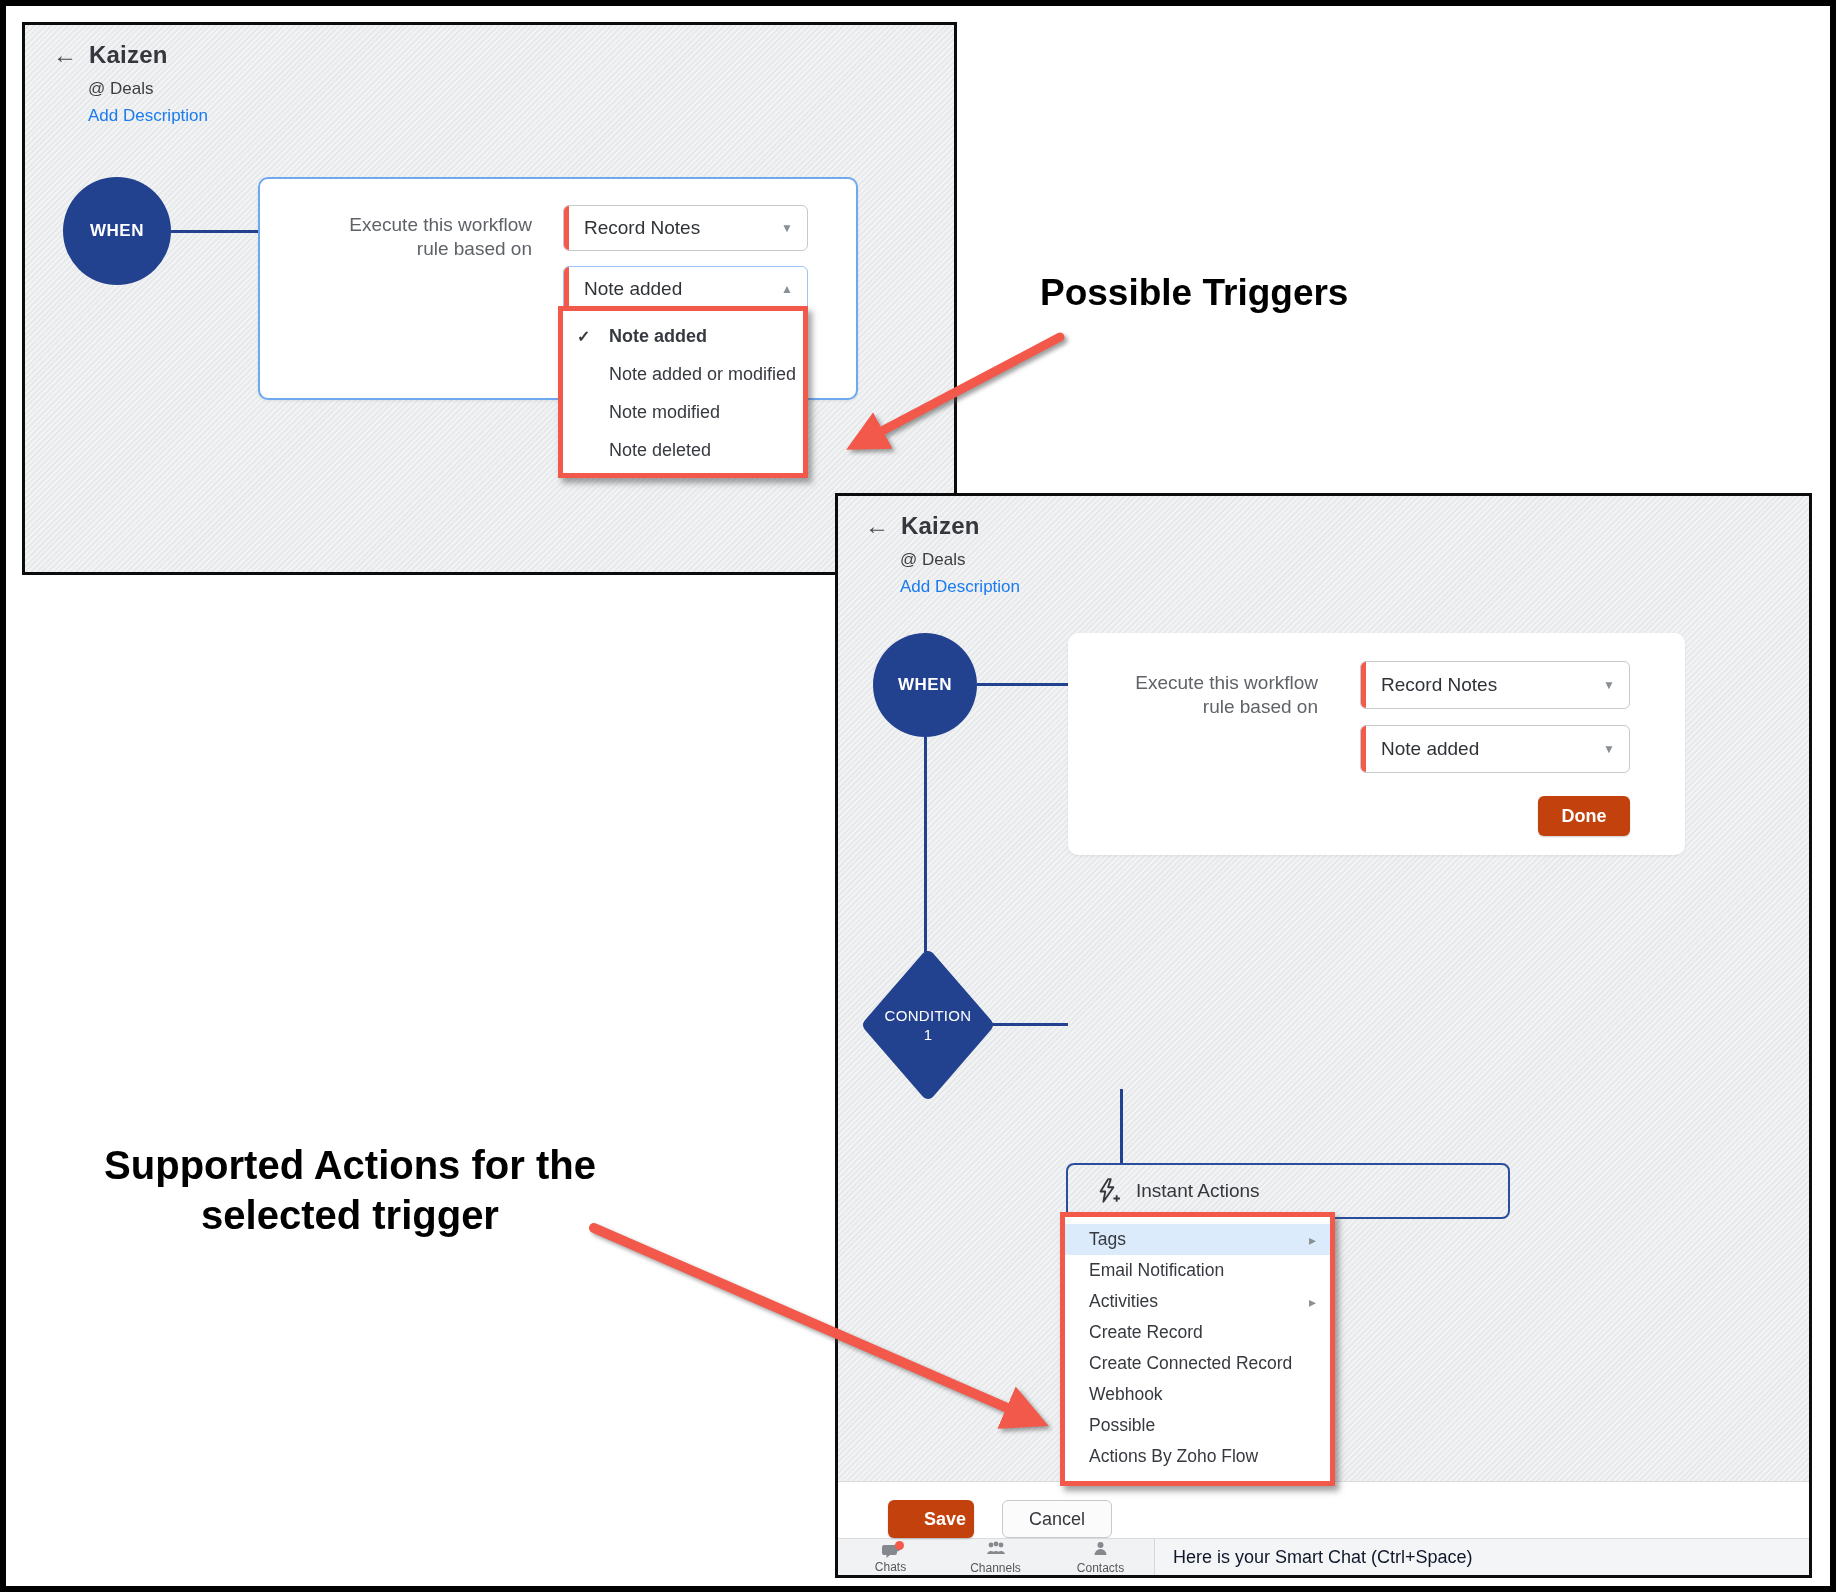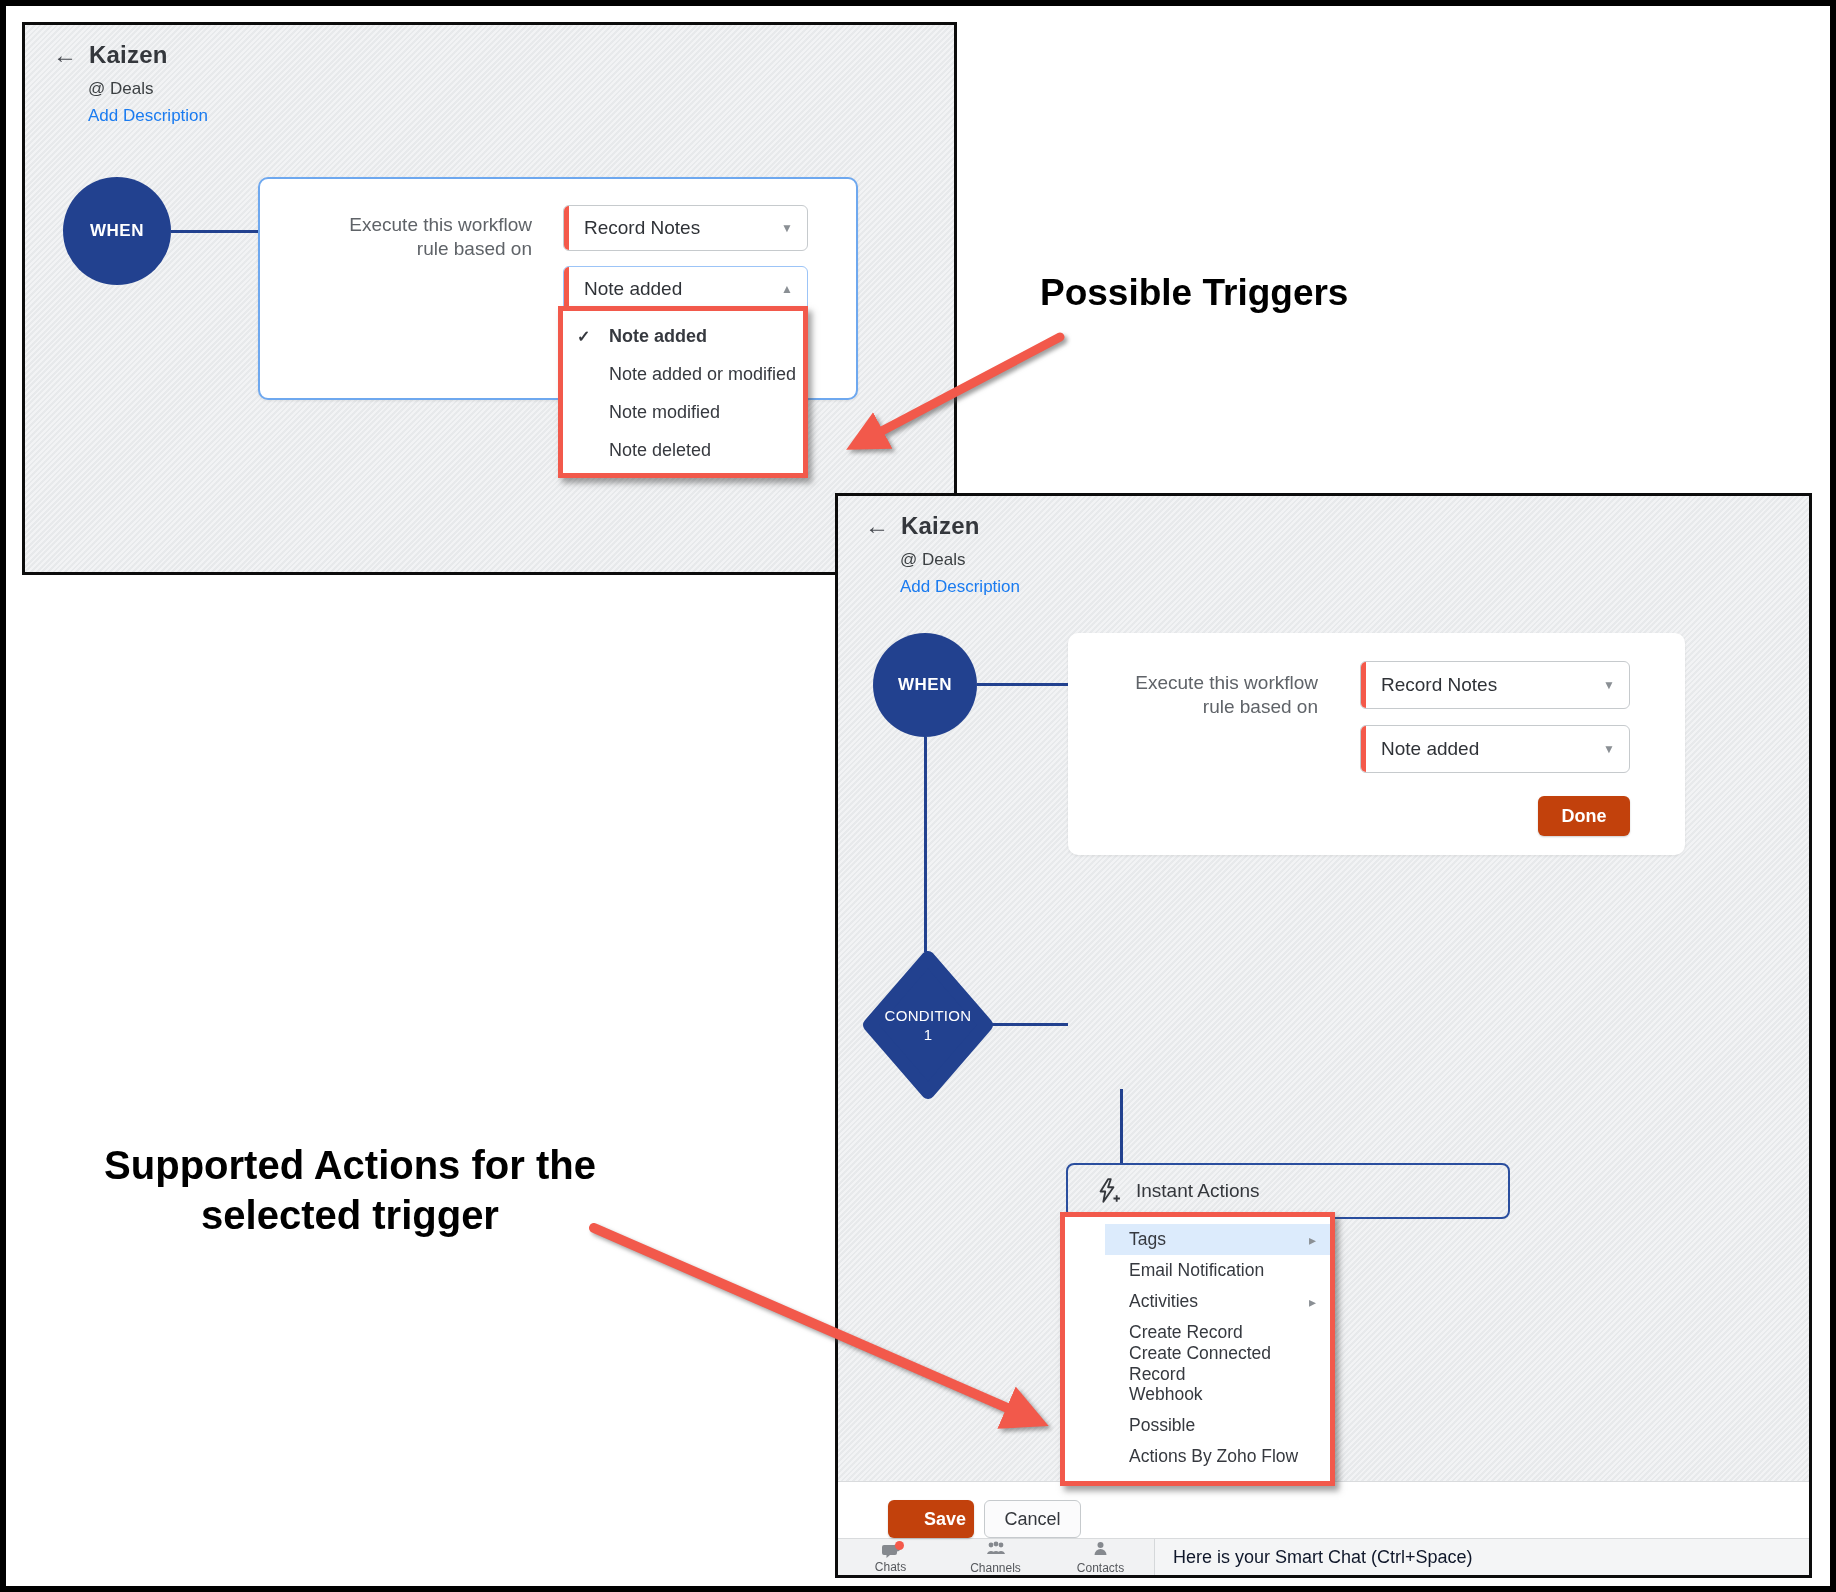--- a/index.html
+++ b/index.html
@@ -191,21 +191,21 @@
       <span class="bolt">
         <svg width="26" height="28" viewBox="0 0 24 26">
           <path d="M13 2 L6 13.5 h4.4 L8.6 23 L18 9.5 h-5 L15.5 2 z" fill="none" stroke="#34373c" stroke-width="1.7" stroke-linejoin="round"></path>
           <path d="M18 20 h6 M21 17 v6" stroke="#34373c" stroke-width="1.7"></path>
         </svg>
       </span>
       <span class="lbl">Instant Actions</span>
     </div>
 
     <div class="redbox" style="left:222px; top:716px; width:275px; height:274px;">
-      <div class="menu p2menu" style="padding-top:7px;padding-left:40px;">
+      <div class="menu p2menu" style="padding-top:7px;">
         <div class="row hl">
           <span>Tags</span>
           <span class="sub">▸</span>
         </div>
         <div class="row">
           <span>Email Notification</span>
         </div>
         <div class="row">
           <span>Activities</span>
           <span class="sub">▸</span>
@@ -223,21 +223,21 @@
           <span>Possible</span>
         </div>
         <div class="row">
           <span>Actions By Zoho Flow</span>
         </div>
       </div>
     </div>
 
     <div class="footer" style="top:985px; height:57px;"></div>
     <button class="btn-blue" style="left:50px; top:1004px; width:86px; height:38px; z-index:7;padding-left:28px;">Save</button>
-    <button class="btn-plain" style="left:146px; top:1004px; width:97px; height:38px; z-index:5;">Cancel</button>
+    <button class="btn-plain" style="left:164px; top:1004px; width:110px; height:38px; z-index:5;">Cancel</button>
 
     <div class="chatbar" style="top:1042px; height:37px;">
       <div class="chat-tabs">
         <div class="chat-tab">
           <span style="position:relative; display:inline-flex;">
             <svg width="20" height="16" viewBox="0 0 20 16">
               <path d="M2 1 h11 a2 2 0 0 1 2 2 v6 a2 2 0 0 1 -2 2 h-5 l-3.5 3 v-3 H2 a2 2 0 0 1 -2 -2 V3 a2 2 0 0 1 2 -2 z" fill="#85898e" transform="translate(1,1)"></path>
               <ellipse cx="15.5" cy="5" rx="4" ry="3.4" fill="#85898e"></ellipse>
             </svg>
             <span class="badge"></span>

